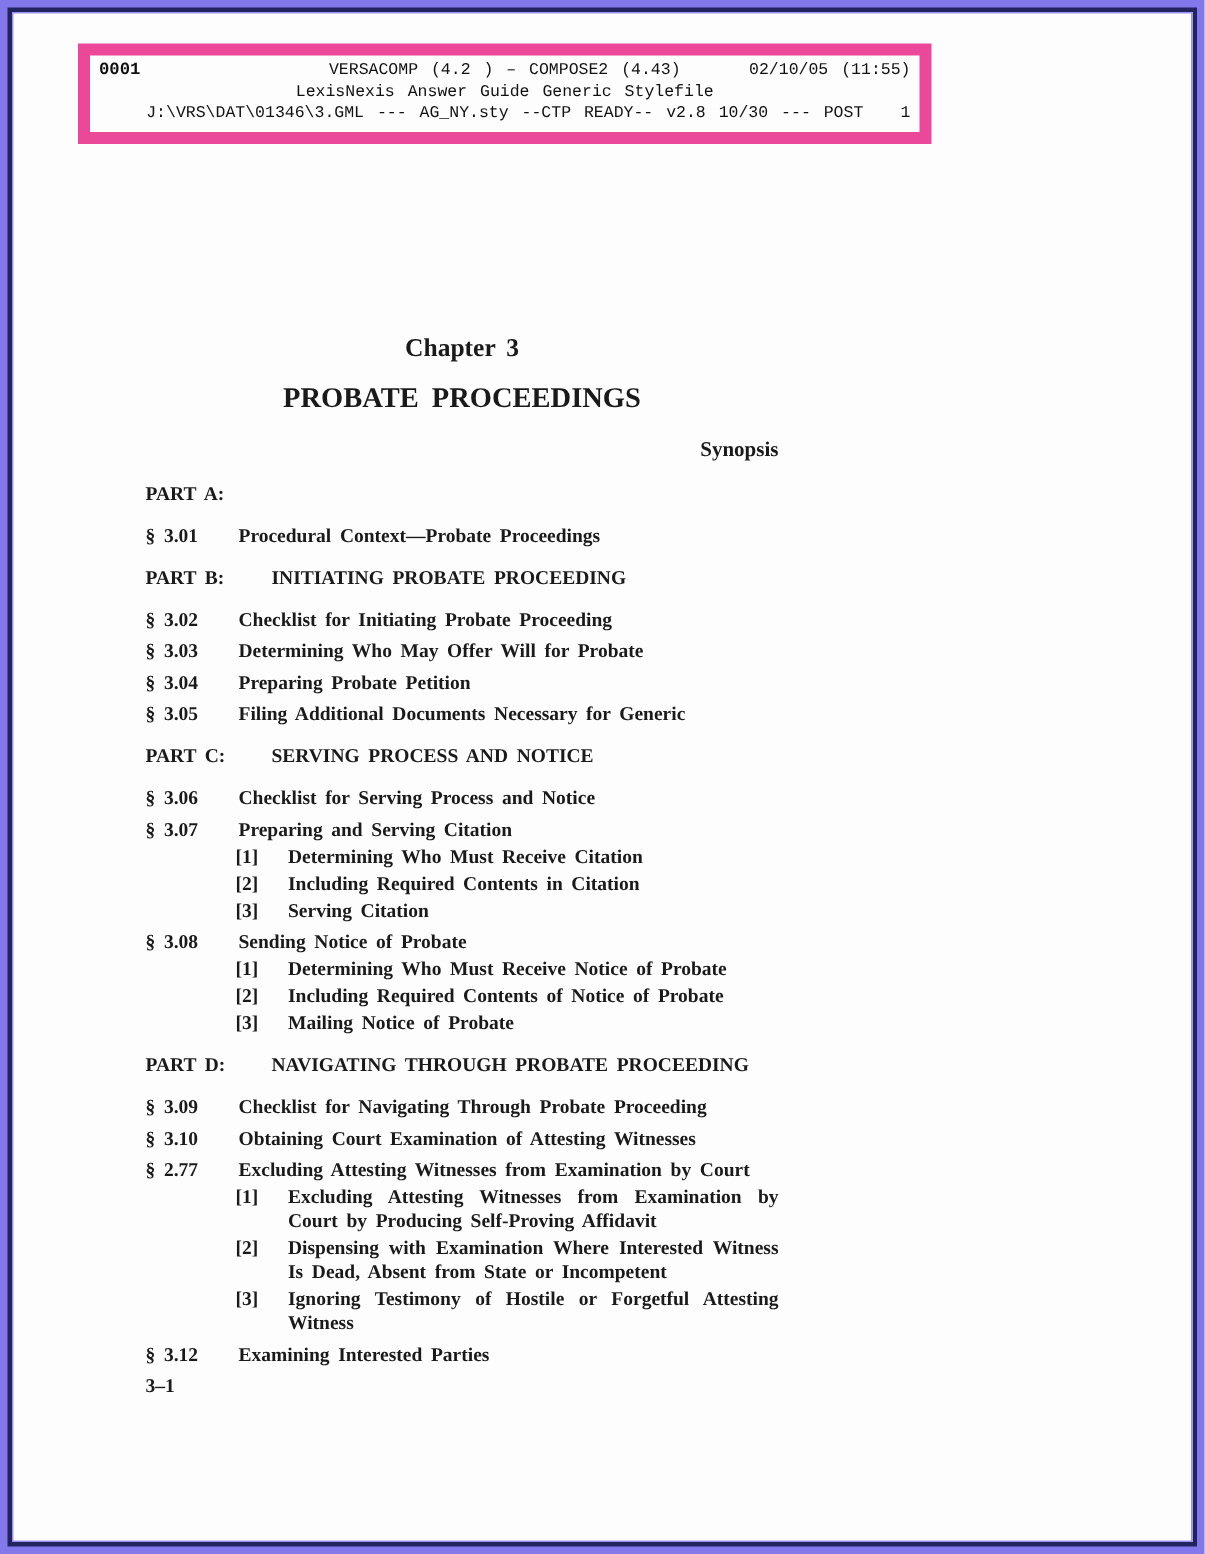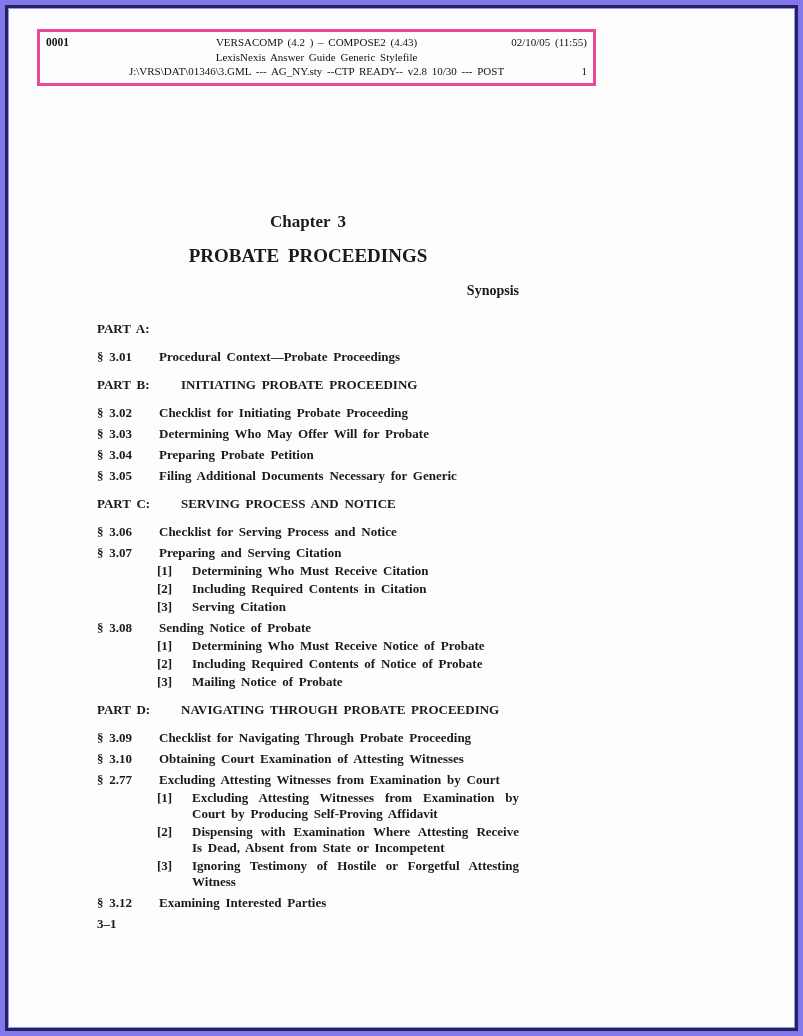--- a/index.html
+++ b/index.html
@@ -19,27 +19,28 @@
   .page {
     position: absolute;
     left: 0; top: 0; right: 0; bottom: 0;
     border: 1px solid #9a92f0;
     background: #fdfdfd;
     overflow: hidden;
   }
   
   .proof-box {
     position: relative;
-    margin: 20px 0 0 28px;
+    margin: 20px 0 0 43px;
     width: 541px;
-    border: 3px solid #ec4899;
+    border: 8px solid #ec4899;
     padding: 3px 6px 4px 6px;
     font-size: 11px;
     line-height: 14.5px;
     color: #111;
+    font-family: Liberation Mono, monospace;
   }
   .proof-row { position: relative; text-align: center; word-spacing: 2px; }
   .proof-doc-number { position: absolute; left: 0; top: 0; font-weight: 700; font-size: 11.5px; }
   .proof-right-abs { position: absolute; right: 0; top: 0; }
   
   .content {
     margin-left: 88px;
     width: 422px;
   }
   .chapter-label {
@@ -56,21 +57,21 @@
     font-weight: 700;
     word-spacing: 4px;
   }
   .synopsis-heading {
     margin-top: 16px;
     text-align: right;
     font-size: 14px;
     font-weight: 700;
   }
   .toc {
-    margin-top: 22px;
+    margin-top: 12px;
     font-size: 13px;
     font-weight: 700;
     word-spacing: 2.5px;
   }
   .toc-row { display: flex; line-height: 16px; }
   .toc-row.section { margin-top: 5px; }
   .toc-row.part { margin-top: 12px; margin-bottom: 12px; }
   .toc-row.sub { margin-top: 2px; padding-left: 60px; }
   .toc-row .toc-label { flex: 0 0 62px; }
   .toc-row.part .toc-label { flex: 0 0 84px; }
@@ -197,21 +198,21 @@
           <div class="toc-row section">
             <span class="toc-label">§ 2.77</span>
             <span class="toc-title">Excluding Attesting Witnesses from Examination by Court</span>
           </div>
           <div class="toc-row sub">
             <span class="toc-label">[1]</span>
             <span class="toc-title">Excluding Attesting Witnesses from Examination by Court by Producing Self-Proving Affidavit</span>
           </div>
           <div class="toc-row sub">
             <span class="toc-label">[2]</span>
-            <span class="toc-title">Dispensing with Examination Where Attesting Receive Is Dead, Absent from State or Incompetent</span>
+            <span class="toc-title">Dispensing with Examination Where Interested Witness Is Dead, Absent from State or Incompetent</span>
           </div>
           <div class="toc-row sub">
             <span class="toc-label">[3]</span>
             <span class="toc-title">Ignoring Testimony of Hostile or Forgetful Attesting Witness</span>
           </div>
           <div class="toc-row section">
             <span class="toc-label">§ 3.12</span>
             <span class="toc-title">Examining Interested Parties</span>
           </div>
         </div>

